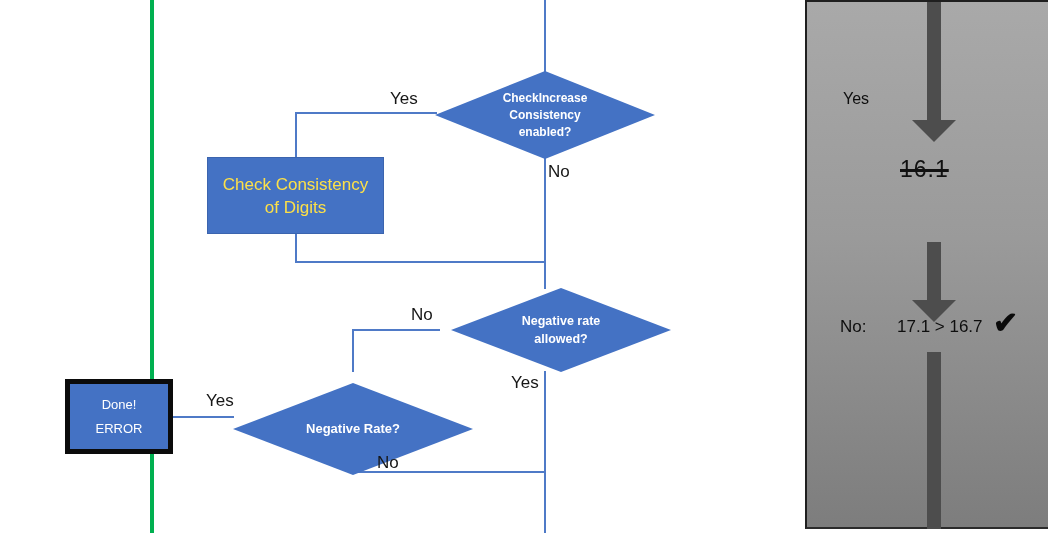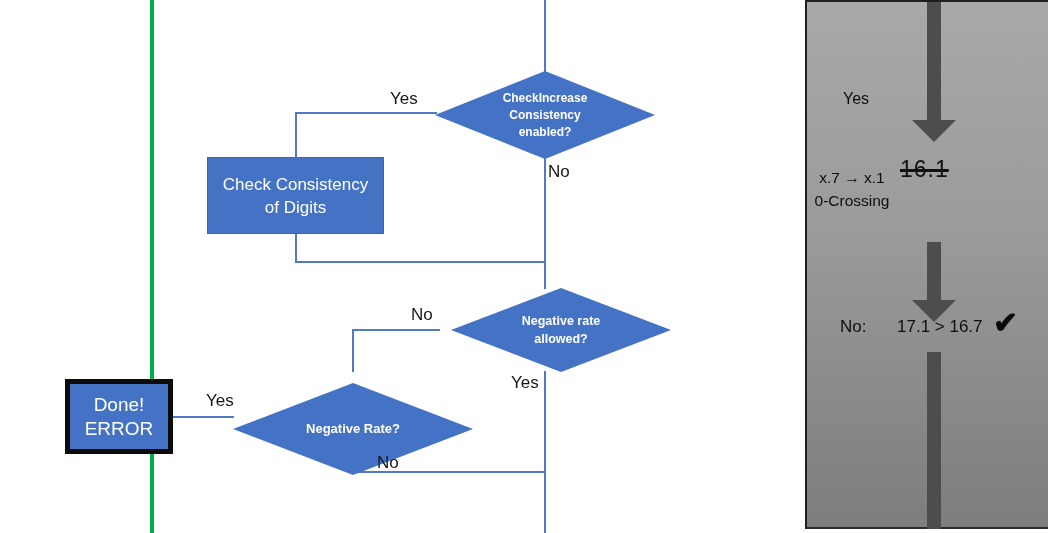--- a/index.html
+++ b/index.html
@@ -20,28 +20,28 @@
     position:absolute;
     background:#4472c4;
     clip-path:polygon(50% 0%,100% 50%,50% 100%,0% 50%);
     display:flex;align-items:center;justify-content:center;
     text-align:center;color:#ffffff;
     font-weight:600;white-space:pre-line;
   }
   .proc{
     position:absolute;background:#4472c4;border:1px solid #3b64ae;
     display:flex;align-items:center;justify-content:center;
-    text-align:center;color:#ffffff;white-space:pre-line;
+    text-align:center;color:#fde047;white-space:pre-line;
     box-sizing:border-box;
   }
   .done{
     position:absolute;background:#4472c4;border:5px solid #0b0b0b;
     display:flex;align-items:center;justify-content:center;
     text-align:center;color:#ffffff;white-space:pre-line;
-    box-sizing:border-box;font-size:19px;line-height:24px;
+    box-sizing:border-box;font-size:13px;line-height:24px;
   }
   .flabel{position:absolute;font-size:17px;color:#161616;}
 
   .greenline{position:absolute;left:150px;top:0;width:4px;height:533px;background:#00b050;}
 
   
   .panel{
     position:absolute;left:805px;top:0;width:243px;height:529px;
     background:linear-gradient(180deg,#a9a9a9 0%,#9a9a9a 45%,#7d7d7d 100%);
     border-left:2px solid #1f1f1f;border-top:2px solid #1f1f1f;border-bottom:2px solid #2b2b2b;
@@ -110,22 +110,20 @@
 <div class="flabel" style="left:206px;top:391px;">Yes</div>
 <div class="flabel" style="left:377px;top:453px;">No</div>
 
 <div class="panel">
 
   <div class="shaft" style="top:0;height:118px;"></div>
   <div class="ahead" style="top:118px;"></div>
 
   <div class="panel-yes">Yes</div>
 
-  <div class="crossing">x.7 → x.1
-0-Crossing</div>
 
   <div class="values">
     <div><span class="struck">16.1</span></div>
   </div>
 
   <div class="shaft" style="top:240px;height:58px;"></div>
   <div class="ahead" style="top:298px;"></div>
 
   <div class="result">
     <span class="no">No:</span>

